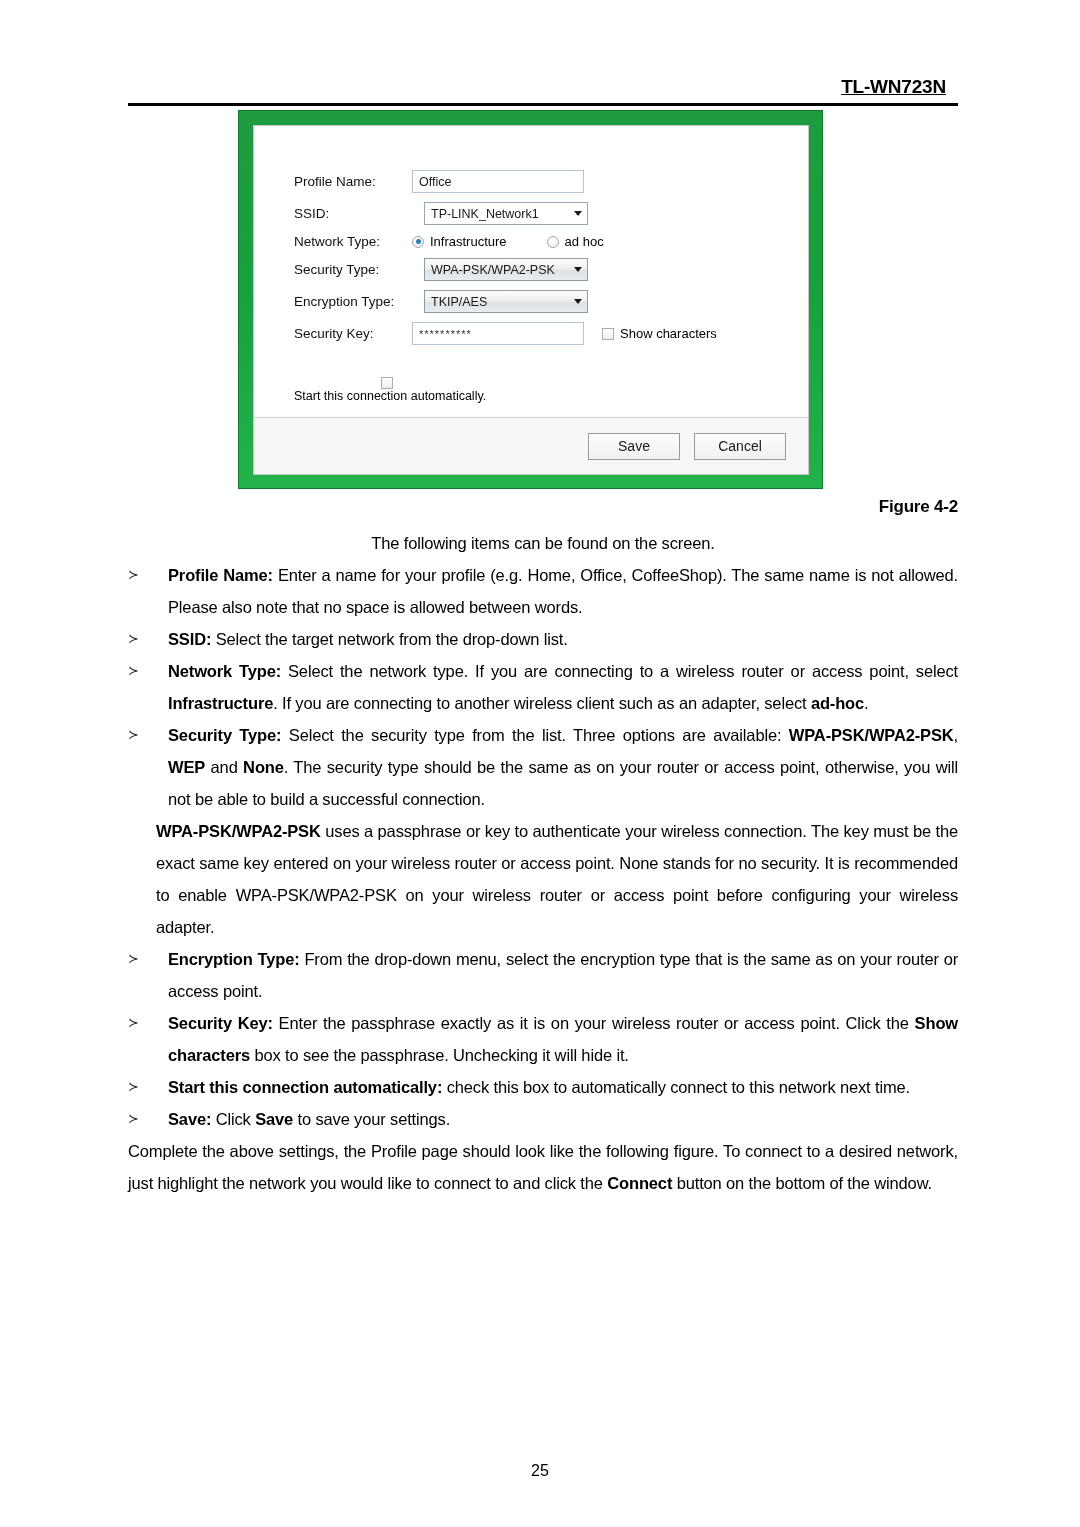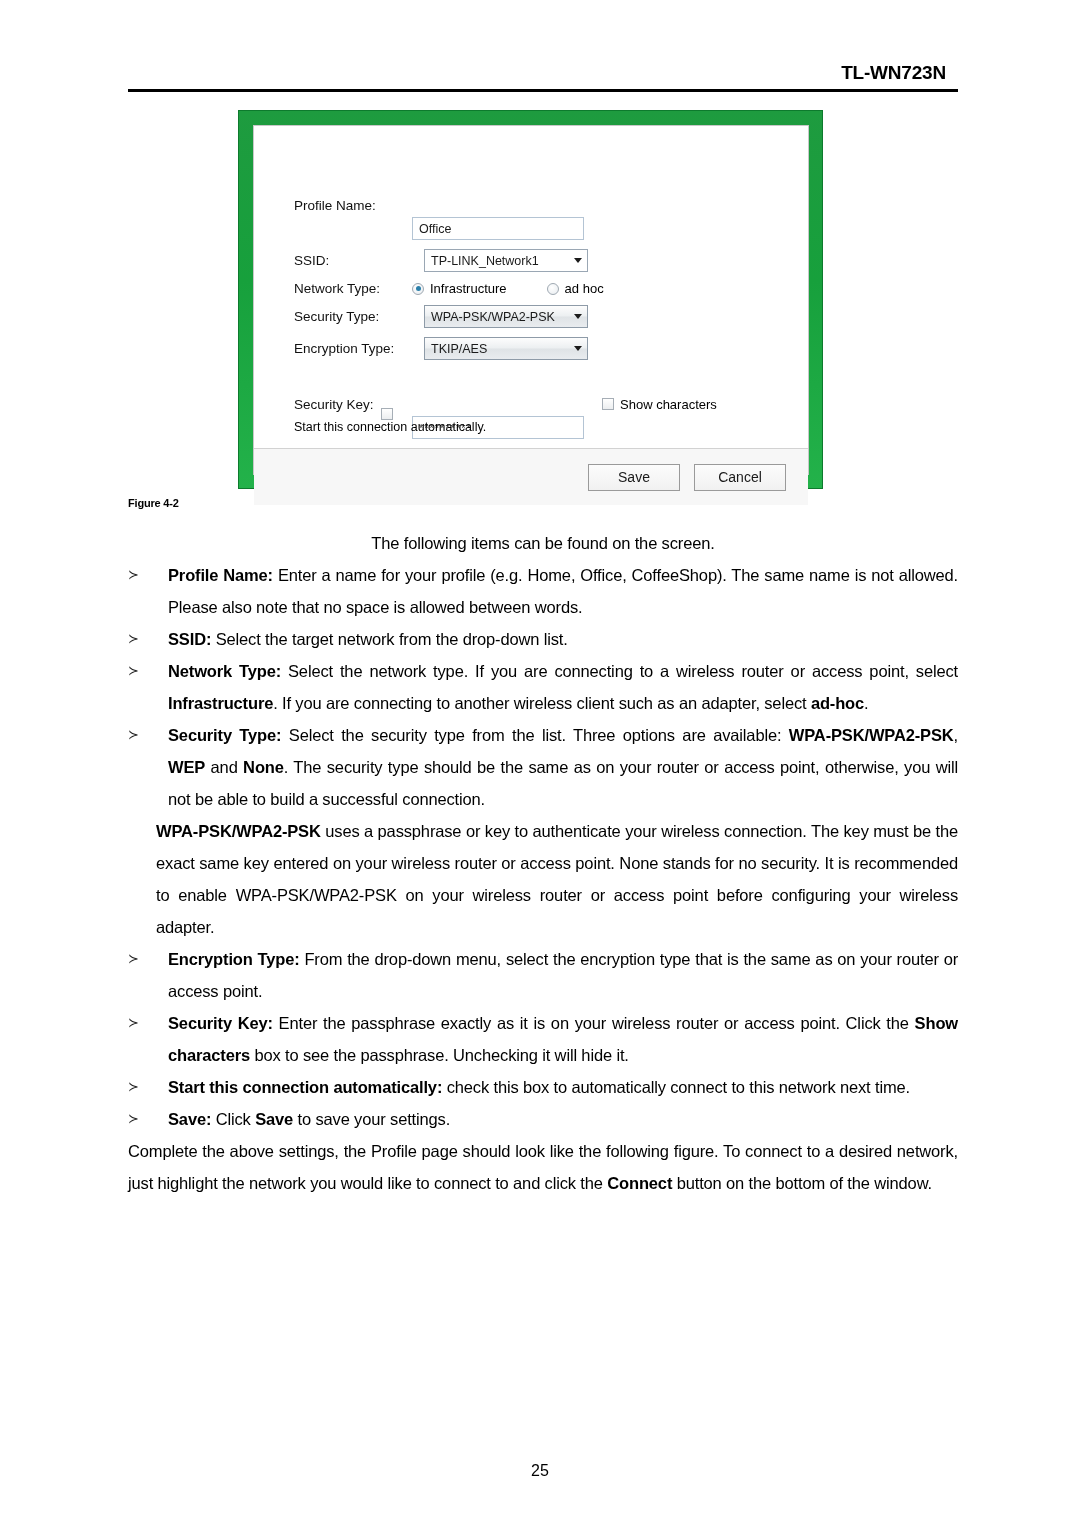--- a/index.html
+++ b/index.html
@@ -13,23 +13,24 @@
     position: relative;
     font-family: "Liberation Sans", sans-serif;
     color: #000000;
     overflow: hidden;
   }
 
   
   .page-header {
     position: absolute;
     left: 128px;
-    top: 52px;
+    top: 66px;
     width: 830px;
     height: 40px;
+    text-decoration: underline;
   }
   .header-row {
     display: flex;
     align-items: flex-end;
     justify-content: flex-end;
     height: 34px;
   }
   .model-name {
     font-size: 19px;
     font-weight: bold;
@@ -109,21 +110,21 @@
     height: 23px;
     box-sizing: border-box;
     border: 1px solid #b4c4d4;
     background: #ffffff;
     font-size: 12.5px;
     color: #1a1a1a;
     display: flex;
     align-items: center;
     padding: 0 6px;
   }
-  .text-field.wide { width: 172px; margin-top: 47px; }
+  .text-field.wide { width: 172px; }
   .key-field {
     font-family: "Liberation Sans", sans-serif;
     letter-spacing: 1px;
     font-size: 11px;
     color: #333;
   }
 
   .combo {
     width: 164px;
     height: 23px;
@@ -237,22 +238,22 @@
     margin-left: 14px;
     font-family: "Liberation Sans", sans-serif;
   }
 
   
   .figure-caption {
     position: absolute;
     left: 128px;
     top: 497px;
     width: 830px;
-    text-align: left;
-    font-size: 11px;
+    text-align: right;
+    font-size: 17px;
     font-weight: bold;
     letter-spacing: -0.2px;
   }
   .content {
     position: absolute;
     left: 128px;
     top: 527px;
     width: 830px;
     font-size: 16.5px;
     line-height: 32px;

